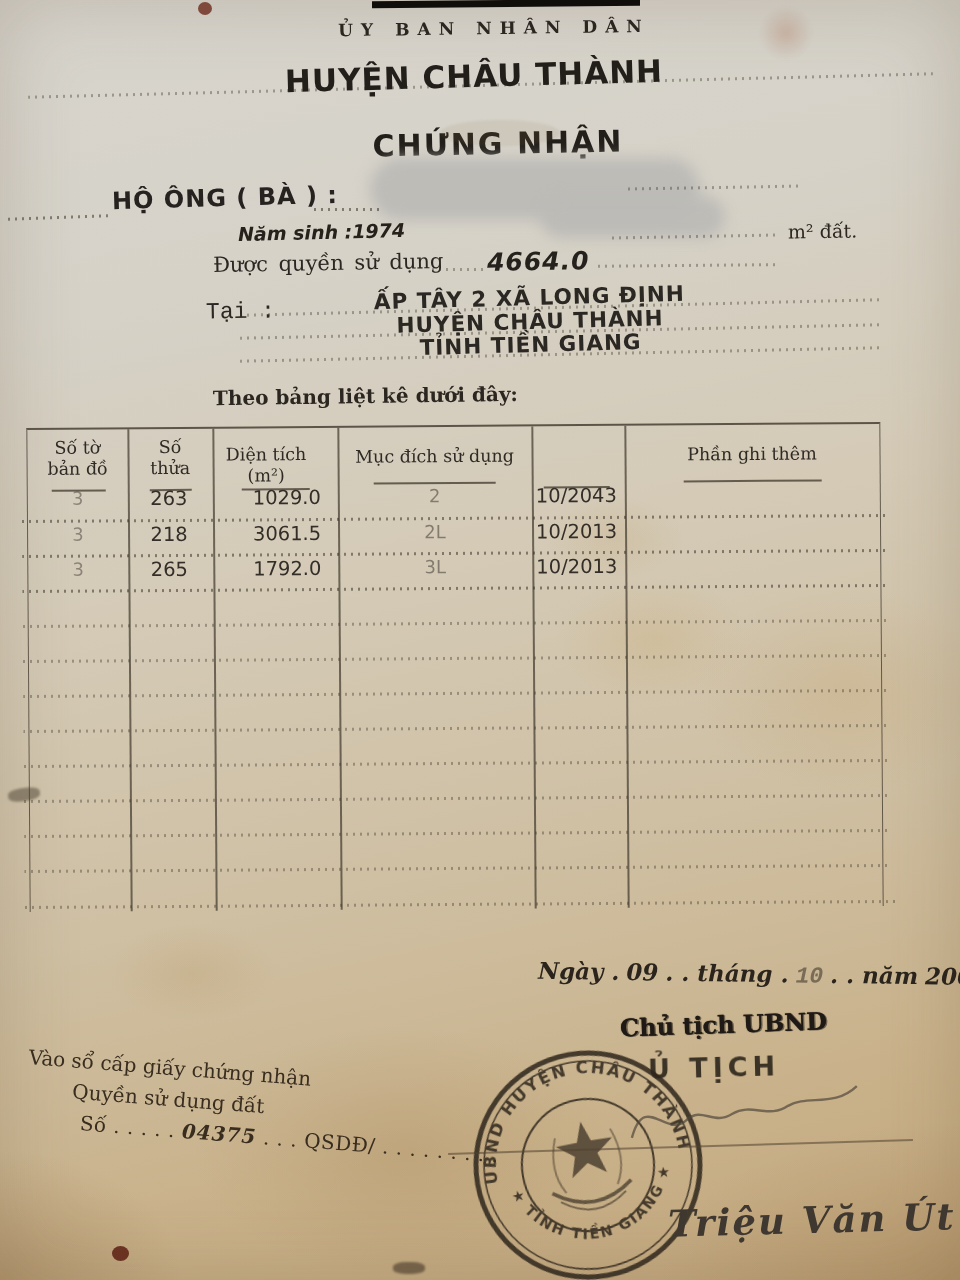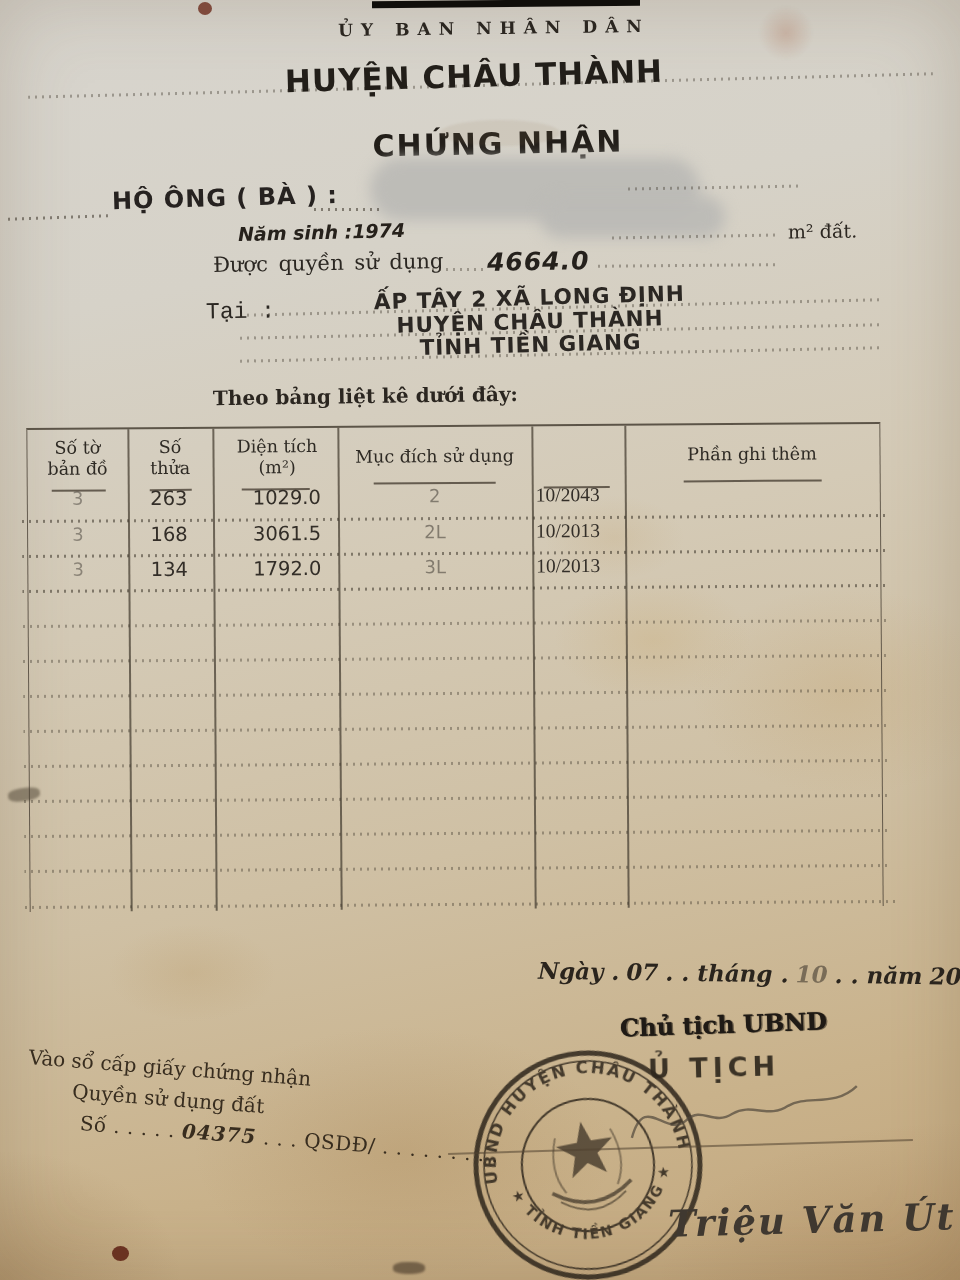--- a/index.html
+++ b/index.html
@@ -59,26 +59,26 @@
   .hcell{position:absolute; top:0; height:58px; display:flex; flex-direction:column;
     align-items:center; justify-content:center; font-family:"DejaVu Serif", serif;
     font-size:17.5px; line-height:21px; color:#2e2a24; text-align:center;}
   .hrule{position:absolute; height:1.5px; background:rgba(72,64,52,.8);}
   .trow{position:absolute; left:0; width:100%; height:32px; font-size:19.5px; color:#332e28;}
   .trow span{position:absolute; display:block; text-align:center;}
   .c-map{left:0; width:100px; opacity:.45; font-size:18px;}
   .c-parcel{left:100px; width:82px;}
   .c-area{left:185px; width:148px;}
   .c-purpose{left:310px; width:194px; opacity:.5; font-size:18px;}
-  .c-term{left:508px; width:90px; text-align:left !important;font-family:Liberation Serif, serif;}
+  .c-term{left:508px; width:90px; text-align:left !important;}
 
   .date-line{left:538px; top:960px; font-family:"DejaVu Serif", serif; font-weight:bold;
     font-style:italic; font-size:23px; transform:rotate(.8deg); color:#2a241d; white-space:nowrap;}
   .date-line span{margin-right:7px;}
-  .date-month{opacity:.5;}
+  .date-month{opacity:.5;font-family:Liberation Mono, monospace;}
   .signer-title{left:620px; top:1010px; font-family:"DejaVu Serif", serif; font-weight:bold;
     font-size:24px; transform:rotate(-2deg); color:#1f1a15;
     text-shadow:1.5px .5px 0 rgba(32,26,18,.5), 0 0 1px rgba(32,26,18,.9);}
   .stamp-overlay{left:648px; top:1052px; font-weight:bold; font-size:27px; letter-spacing:5px;
     transform:rotate(-1.5deg); color:#231d15; opacity:.85; filter:blur(.3px);}
   .seal{left:448px; top:1025px; transform:rotate(-10deg); opacity:.85; filter:blur(.35px);}
   .crease{left:448px; top:1146px; width:465px; height:1.5px; background:rgba(80,66,48,.55); transform:rotate(-1.7deg);}
   .sig-scribble{left:618px; top:1072px; transform:rotate(-4deg); opacity:.8;}
   .signature-name{left:668px; top:1198px; font-family:"DejaVu Serif", serif; font-style:italic;
     font-weight:bold; font-size:37px; transform:rotate(-1.5deg); color:#3f3830; letter-spacing:2px;}
@@ -141,21 +141,21 @@
     <div class="vline" style="left:597px;"></div>
 
     <div class="hcell" style="left:100px; width:85px;">
       <div>Số</div>
       <div>thửa</div>
     </div>
     <div class="hcell" style="left:0; width:100px;">
       <div>Số tờ</div>
       <div>bản đồ</div>
     </div>
-    <div class="hcell" style="left:187px; width:125px;">
+    <div class="hcell" style="left:176px; width:125px;justify-content:flex-end;">
       <div>Diện tích</div>
       <div>(m²)</div>
     </div>
     <div class="hcell" style="left:310px; width:194px;">
       <div>Mục đích sử dụng</div>
     </div>
     <div class="hcell" style="left:597px; width:255px;">
       <div>Phần ghi thêm</div>
     </div>
 
@@ -181,36 +181,36 @@
 
     <div class="trow" style="top:58px;">
       <span class="c-map">3</span>
       <span class="c-parcel">263</span>
       <span class="c-area">1029.0</span>
       <span class="c-purpose">2</span>
       <span class="c-term">10/2043</span>
     </div>
     <div class="trow" style="top:94px;">
       <span class="c-map">3</span>
-      <span class="c-parcel">168</span>
+      <span class="c-parcel">218</span>
       <span class="c-area">3061.5</span>
       <span class="c-purpose">2L</span>
       <span class="c-term">10/2013</span>
     </div>
     <div class="trow" style="top:129px;">
       <span class="c-map">3</span>
-      <span class="c-parcel">134</span>
+      <span class="c-parcel">265</span>
       <span class="c-area">1792.0</span>
       <span class="c-purpose">3L</span>
       <span class="c-term">10/2013</span>
     </div>
   </div>
 
   <div class="abs date-line">
-    <span>Ngày .</span><span>07</span><span>. . tháng .</span><span class="date-month">10</span><span>. . năm</span><span>2003</span>
+    <span>Ngày .</span><span>09</span><span>. . tháng .</span><span class="date-month">10</span><span>. . năm</span><span>2003</span>
   </div>
 
   <div class="abs sans signer-title">Chủ tịch UBND</div>
   <div class="abs sans stamp-overlay">Ủ TỊCH</div>
 
   <svg class="abs seal" width="280" height="280" viewBox="0 0 280 280">
     <defs>
       <path id="arcTop" d="M 48,140 A 92,92 0 1 1 232,140"></path>
       <path id="arcBot" d="M 58,148 A 84,84 0 0 0 222,148"></path>
     </defs>

